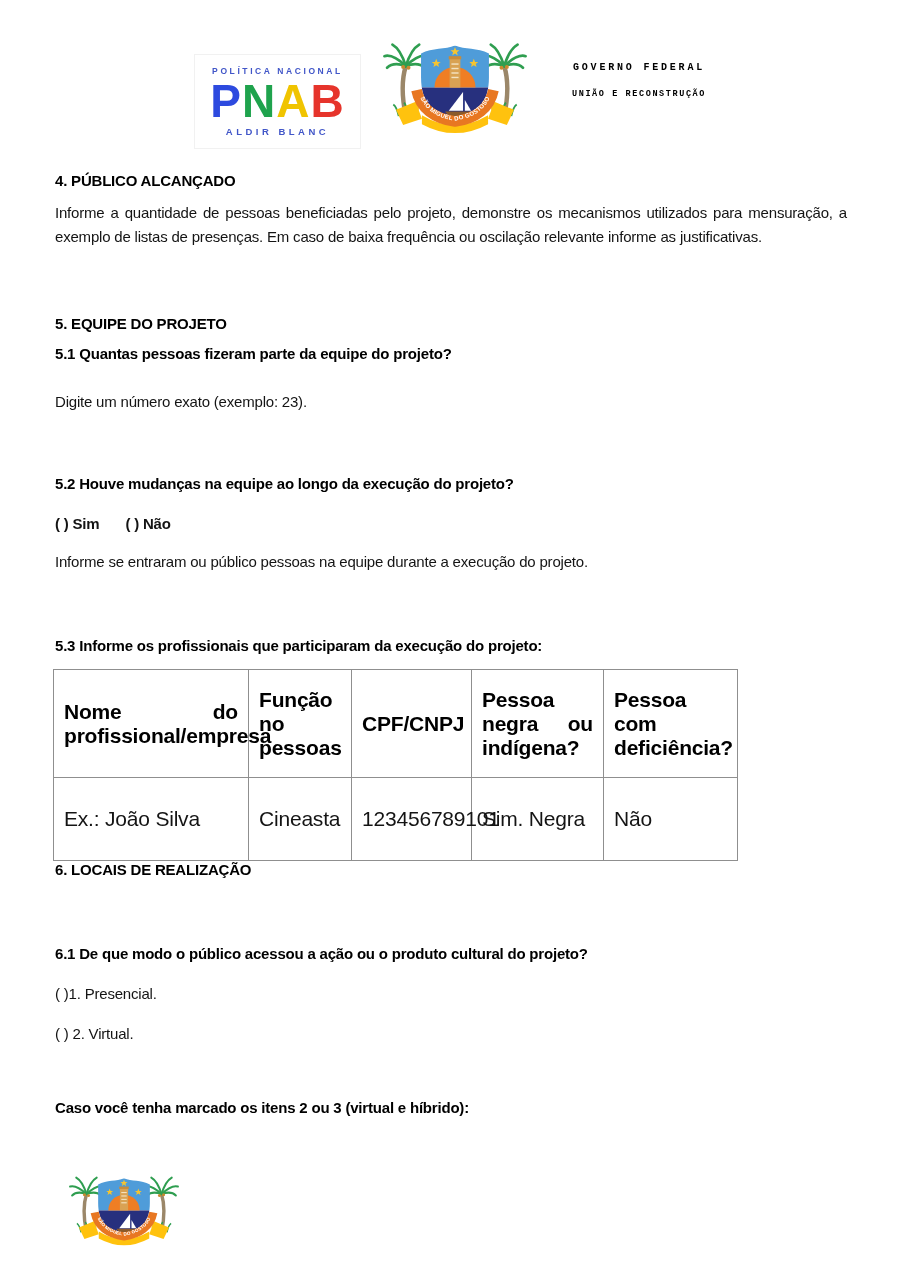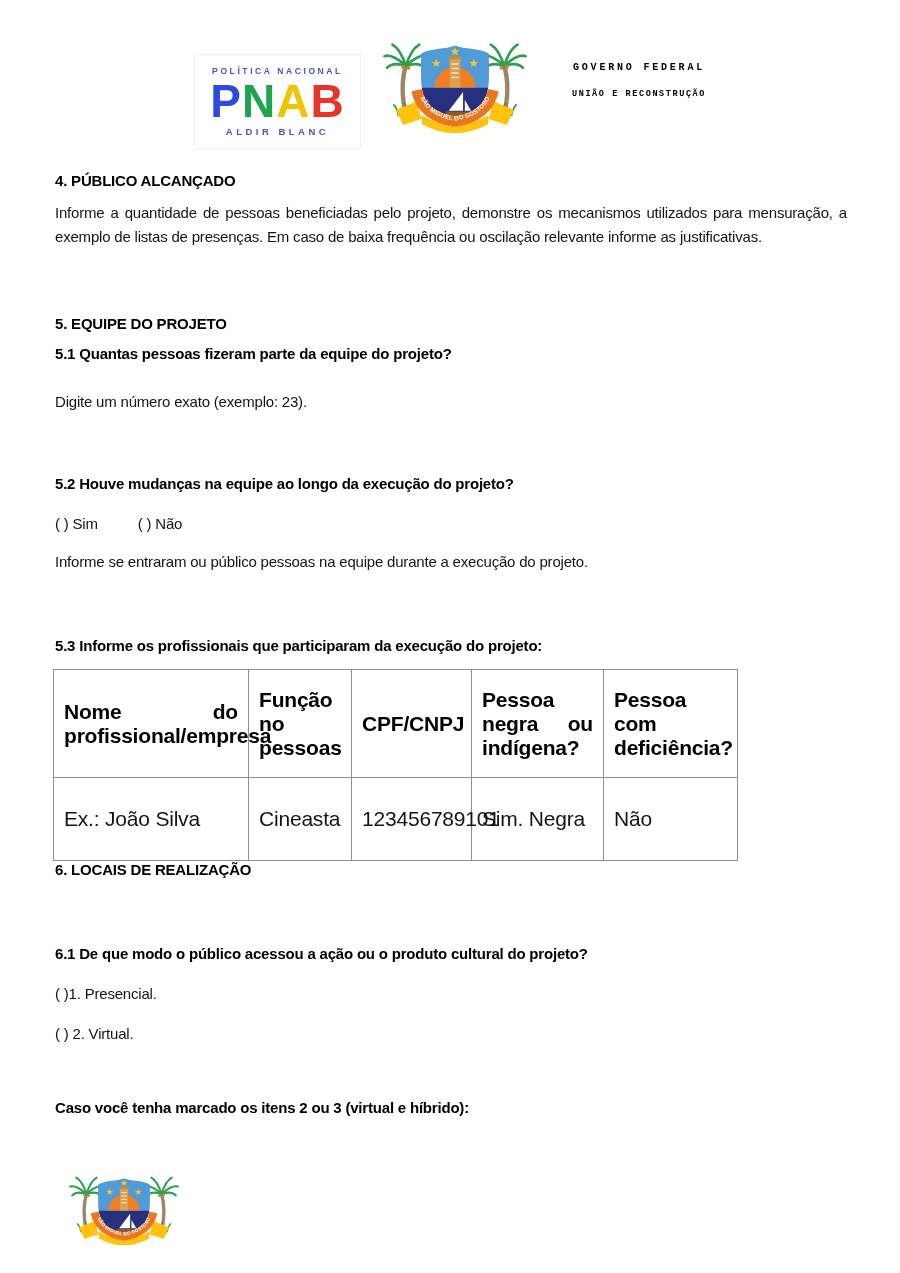--- a/index.html
+++ b/index.html
@@ -26,21 +26,21 @@
   .crest-header{position:absolute;left:379px;top:24px;width:152px;}
   .crest-footer{position:absolute;left:66px;top:1162px;width:116px;}
   .crest-svg{display:block;width:100%;height:auto;}
   
   .blk{
     position:absolute;left:55px;width:792px;font-size:15px;letter-spacing:-0.2px;
     line-height:24px;
   }
   .h{font-weight:bold;color:#000;}
   .para{text-align:justify;}
-  .opts-row{display:flex;gap:40px;}
+  .opts-row{display:flex;gap:26px;font-weight:bold;}
   
   .team-table{
     position:absolute;left:53px;top:669px;width:684px;border-collapse:collapse;
     table-layout:fixed;font-size:21px;letter-spacing:-0.2px;
   }
   .team-table th,.team-table td{
     border:1px solid #8f8f8f;padding:6px 10px;vertical-align:middle;line-height:24px;
   }
   .team-table th{font-weight:bold;text-align:justify;height:95px;color:#000;}
   .team-table td{font-weight:normal;text-align:left;height:70px;}

